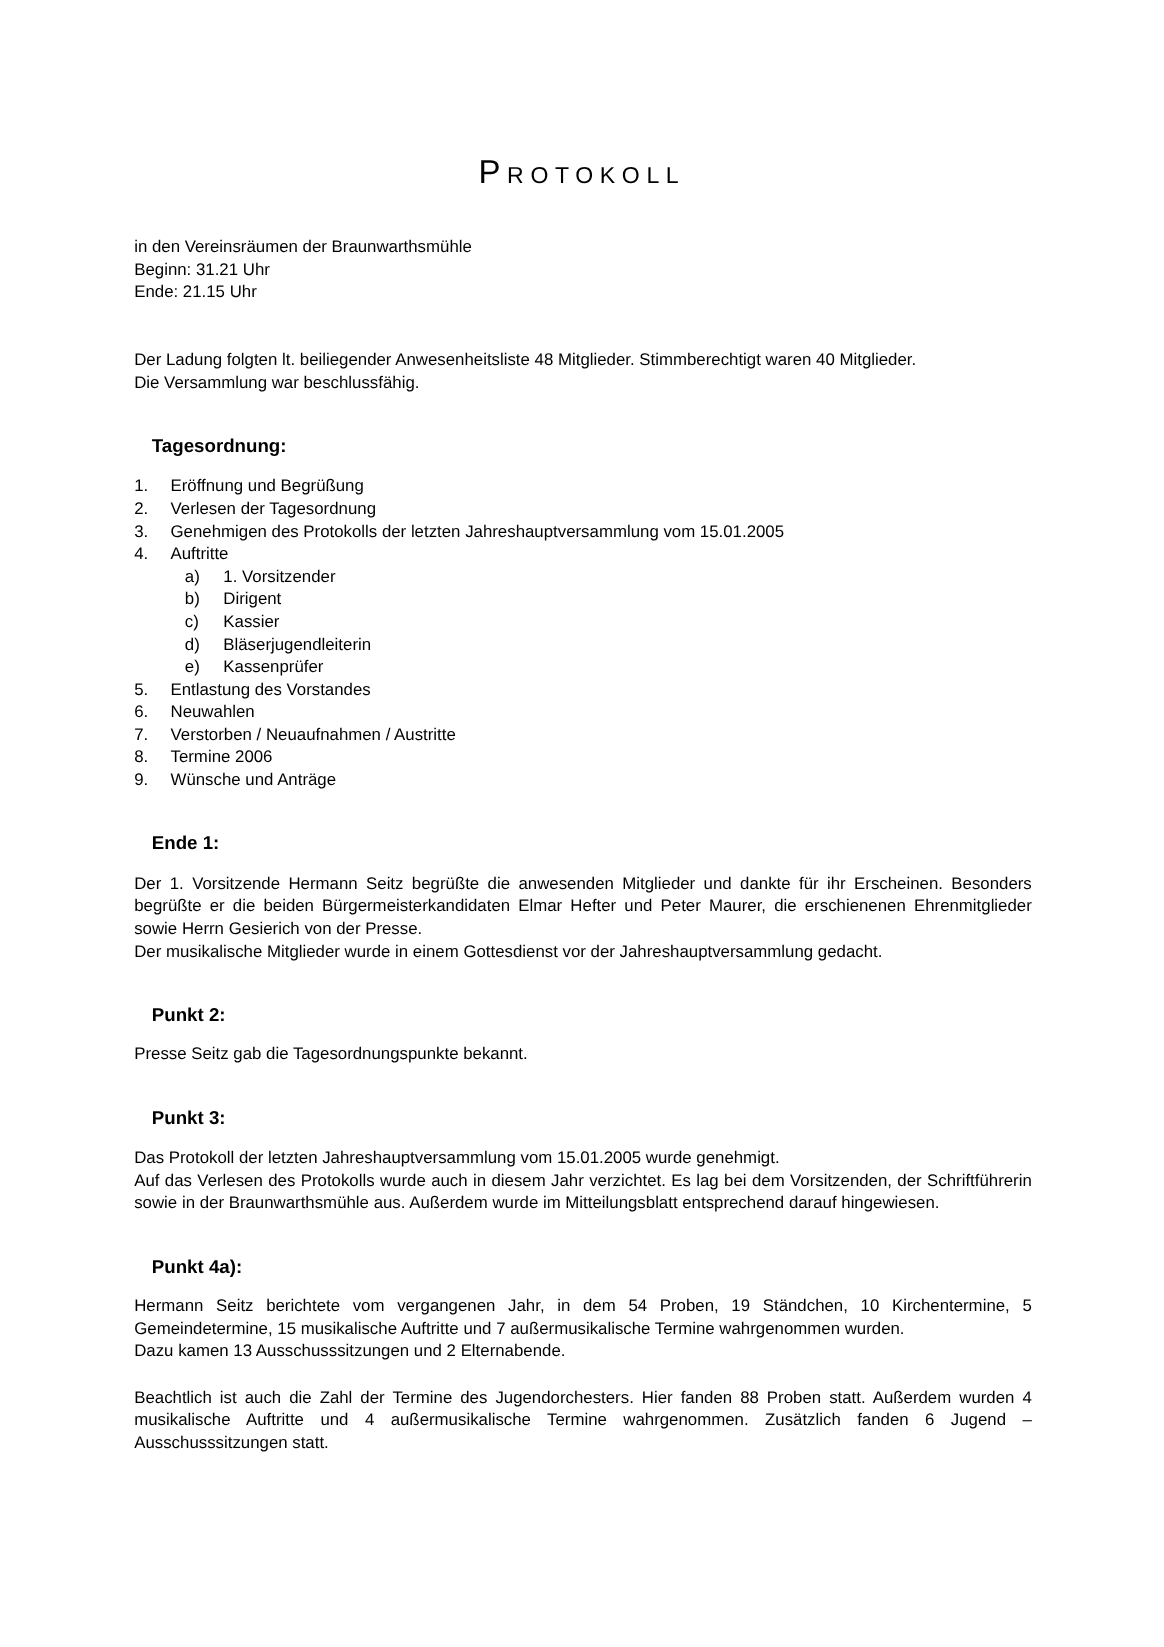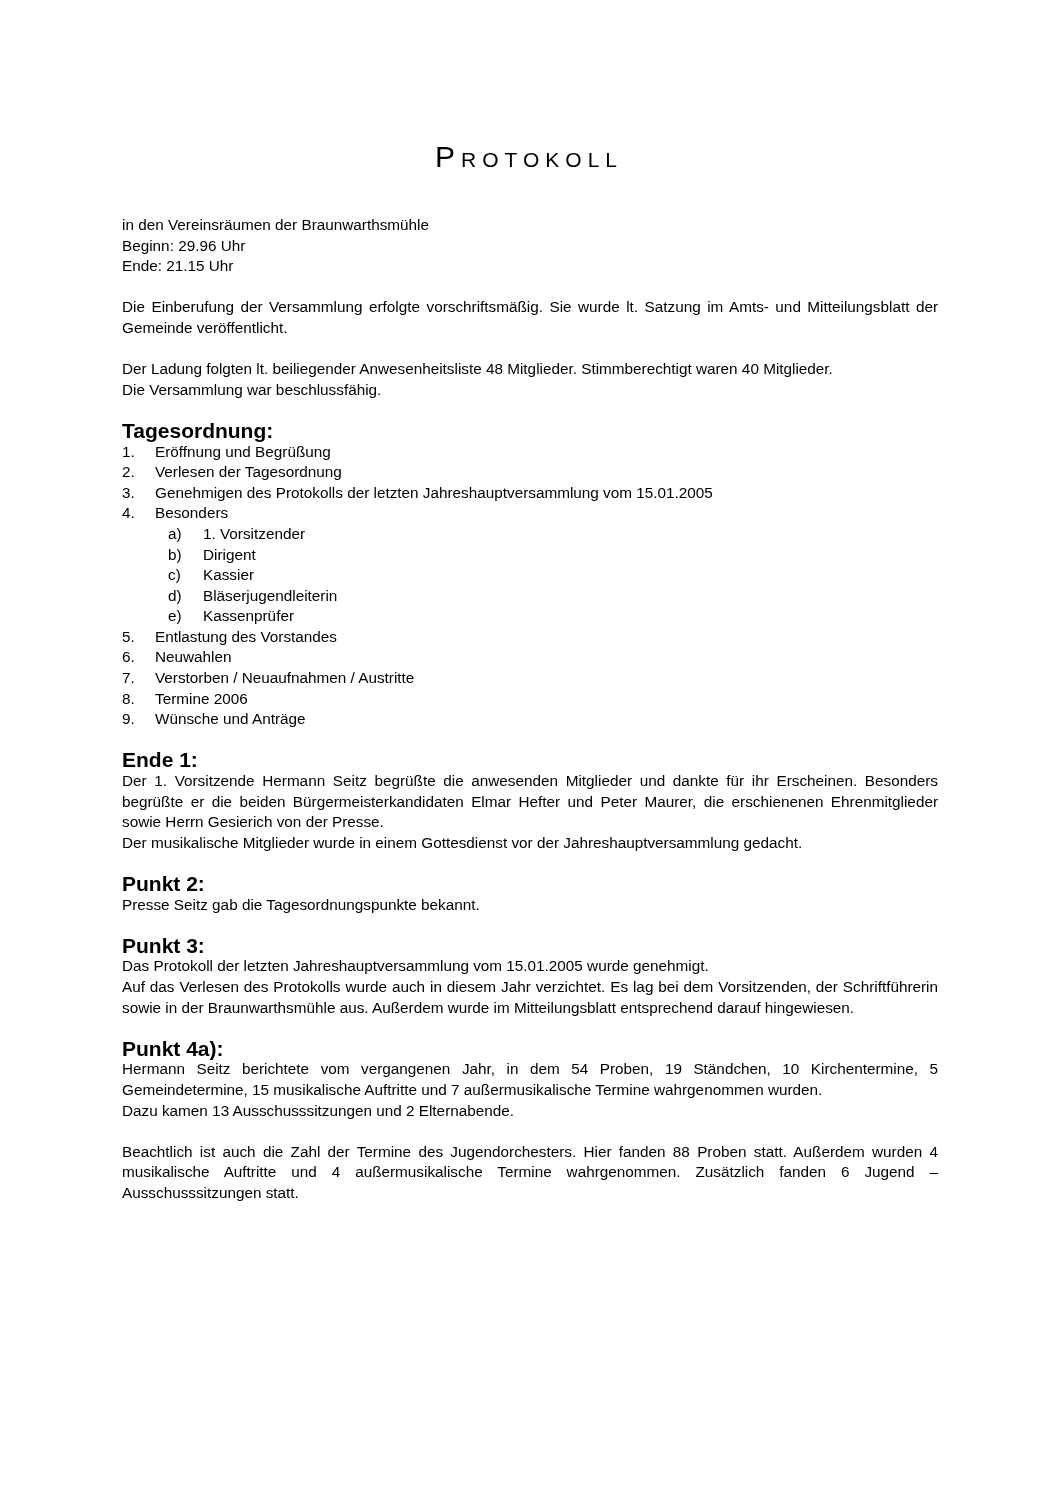--- a/index.html
+++ b/index.html
@@ -60,24 +60,24 @@
 
   .plain {
     text-align: left;
   }
 
   .gap {
     height: 20.6px;
   }
 
   h2.section-heading {
-    font-size: 21px;
+    font-size: 17px;
     line-height: 20.6px;
     font-weight: bold;
-    margin: 0;
+    margin: 16px;
   }
 
   
   .agenda {
     margin: 0;
     padding: 0;
     list-style: none;
   }
   .agenda > li {
     position: relative;
@@ -111,27 +111,26 @@
 <body>
 
 <div class="page">
 
   <h1 class="doc-title">Protokoll</h1>
 
   <div class="content">
 
     <div>
       <p class="plain">in den Vereinsräumen der Braunwarthsmühle</p>
-      <p class="plain">Beginn: 29.96 Uhr</p>
+      <p class="plain">Beginn: 31.21 Uhr</p>
       <p class="plain">Ende: 21.15 Uhr</p>
     </div>
 
     <div class="gap"></div>
 
-    <p class="para">Die Einberufung der Versammlung erfolgte vorschriftsmäßig. Sie wurde lt. Satzung im Amts- und Mitteilungsblatt der Gemeinde veröffentlicht.</p>
 
     <div class="gap"></div>
 
     <p class="para">Der Ladung folgten lt. beiliegender Anwesenheitsliste 48 Mitglieder. Stimmberechtigt waren 40 Mitglieder.</p>
     <p class="plain">Die Versammlung war beschlussfähig.</p>
 
     <div class="gap"></div>
 
     <h2 class="section-heading">Tagesordnung:</h2>
     <ul class="agenda">
@@ -142,21 +141,21 @@
       <li>
         <span class="marker">2.</span>
         <span>Verlesen der Tagesordnung</span>
       </li>
       <li>
         <span class="marker">3.</span>
         <span>Genehmigen des Protokolls der letzten Jahreshauptversammlung vom 15.01.2005</span>
       </li>
       <li>
         <span class="marker">4.</span>
-        <span>Besonders</span>
+        <span>Auftritte</span>
         <ul class="sub-agenda">
           <li>
             <span class="marker">a)</span>
             <span>1. Vorsitzender</span>
           </li>
           <li>
             <span class="marker">b)</span>
             <span>Dirigent</span>
           </li>
           <li>

